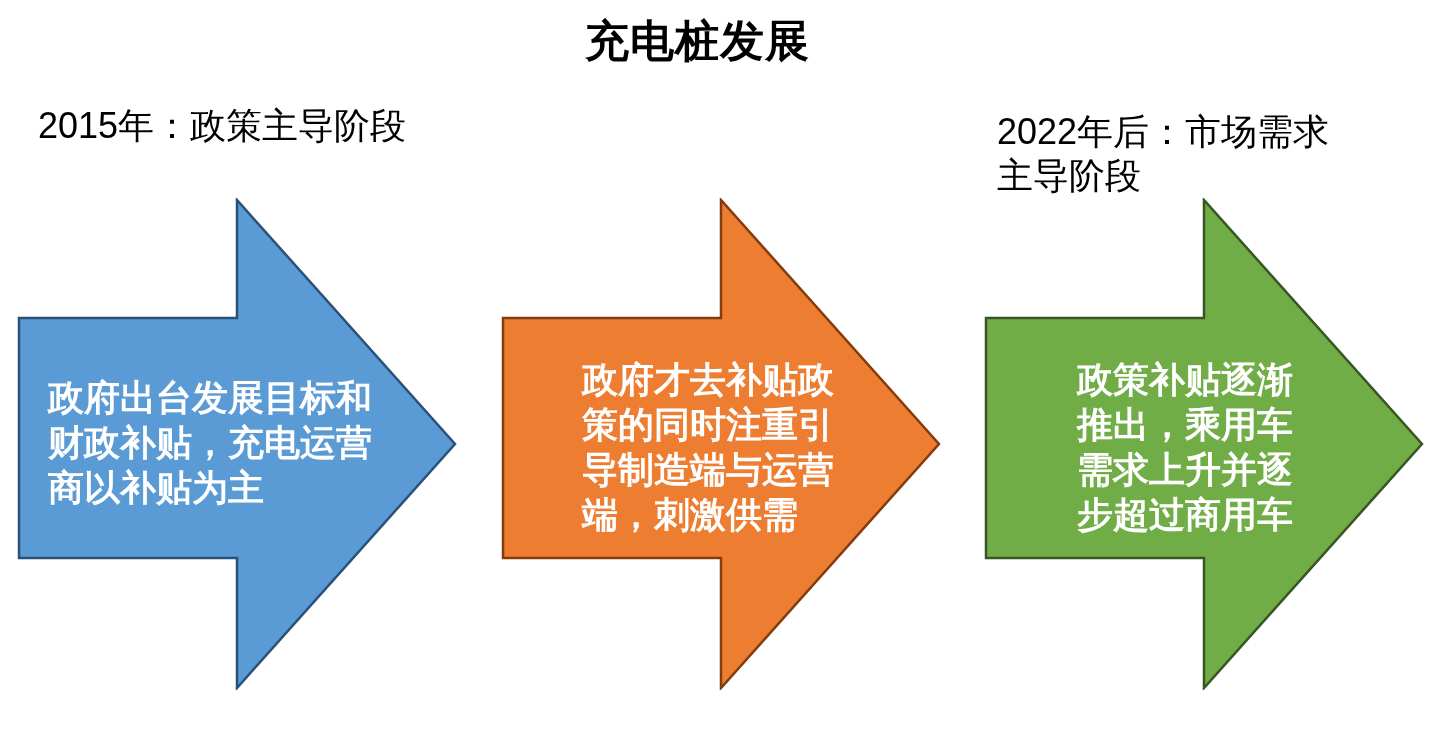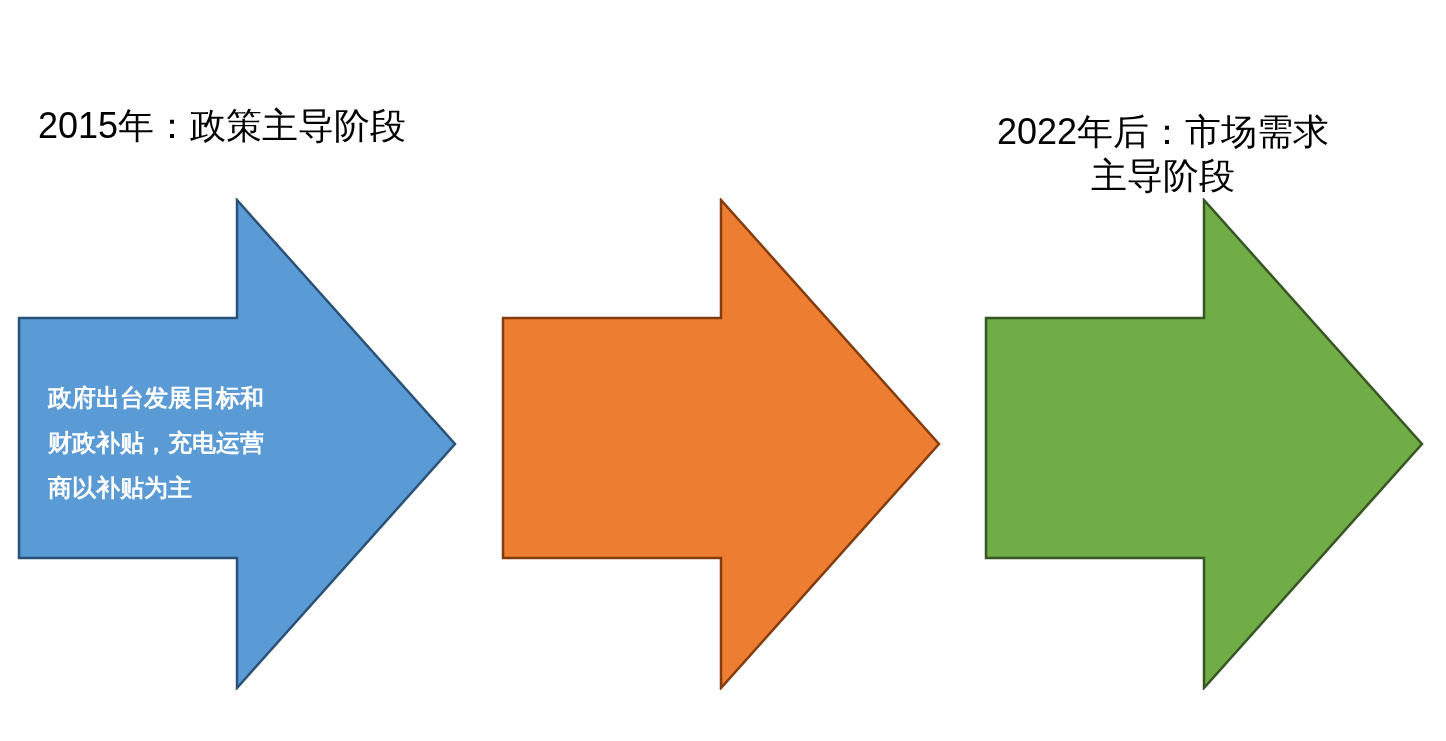--- a/index.html
+++ b/index.html
@@ -21,51 +21,51 @@
     letter-spacing: 1px;
     white-space: nowrap;
   }
   .heading {
     position: absolute;
     font-size: 36px;
     line-height: 44px;
     font-weight: 400;
     color: #000000;
     white-space: pre-line;
-    text-align: center;
   }
   .h1 { left: 38px;  top: 104px; }
   .h2 { left: 520px; top: 94px;  }
   .h3 { left: 997px; top: 94px; margin-top: 16px;  }
   .arrow {
     position: absolute;
     top: 198px;
     width: 440px;
     height: 492px;
   }
   .a1 { left: 17px;  }
   .a2 { left: 501px; }
   .a3 { left: 984px; }
   .bodytext {
     position: absolute;
-    font-size: 24px;
+    font-size: 36px;
     font-weight: 700;
     line-height: 45px;
     color: #ffffff;
     white-space: pre-line;
   }
   .b1 { left: 48px;   top: 375px; }
   .b2 { left: 582px;  top: 357px; }
   .b3 { left: 1077px; top: 357px; }
 </style>
 </head>
 <body>
 
 <div class="canvas">
 
+  <div class="title">充电桩发展</div>
 
   <div class="heading h1">2015年：政策主导阶段</div>
 
 
   <div class="heading h3">2022年后：市场需求
 主导阶段</div>
 
   <svg class="arrow a1" viewBox="0 0 440 492">
     <polygon points="2,120 220,120 220,2 438,246 220,490 220,360 2,360" stroke-width="2.5" fill="#5B9BD5" stroke="#2A5279"></polygon>
   </svg>
@@ -75,15 +75,23 @@
   </svg>
 
   <svg class="arrow a3" viewBox="0 0 440 492">
     <polygon points="2,120 220,120 220,2 438,246 220,490 220,360 2,360" stroke-width="2.5" fill="#70AD47" stroke="#375623"></polygon>
   </svg>
 
   <div class="bodytext b1">政府出台发展目标和
 财政补贴，充电运营
 商以补贴为主</div>
 
+  <div class="bodytext b2">政府才去补贴政
+策的同时注重引
+导制造端与运营
+端，刺激供需</div>
 
+  <div class="bodytext b3">政策补贴逐渐
+推出，乘用车
+需求上升并逐
+步超过商用车</div>
 
 </div>
 
 </body></html>

